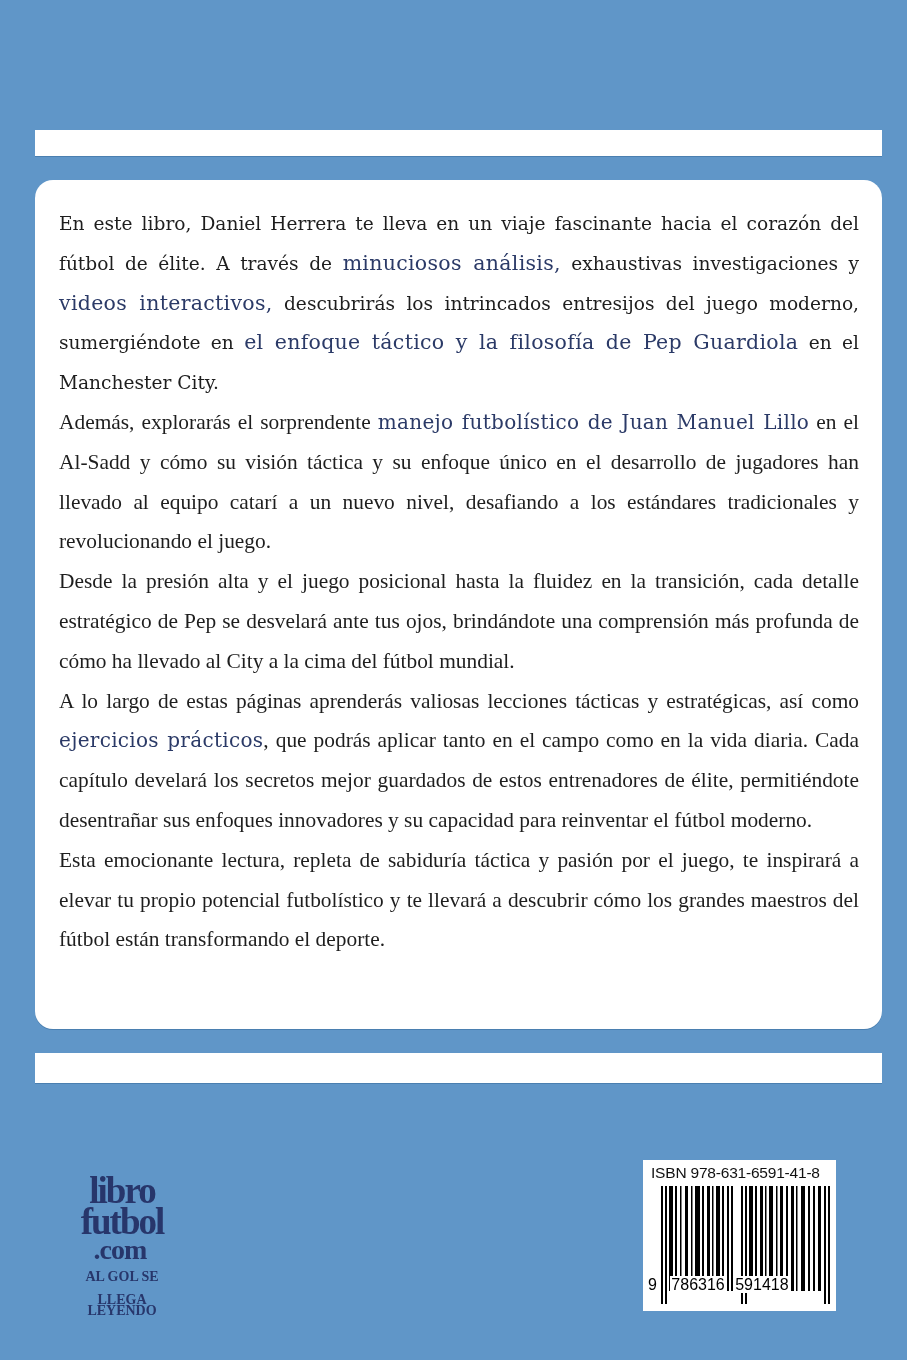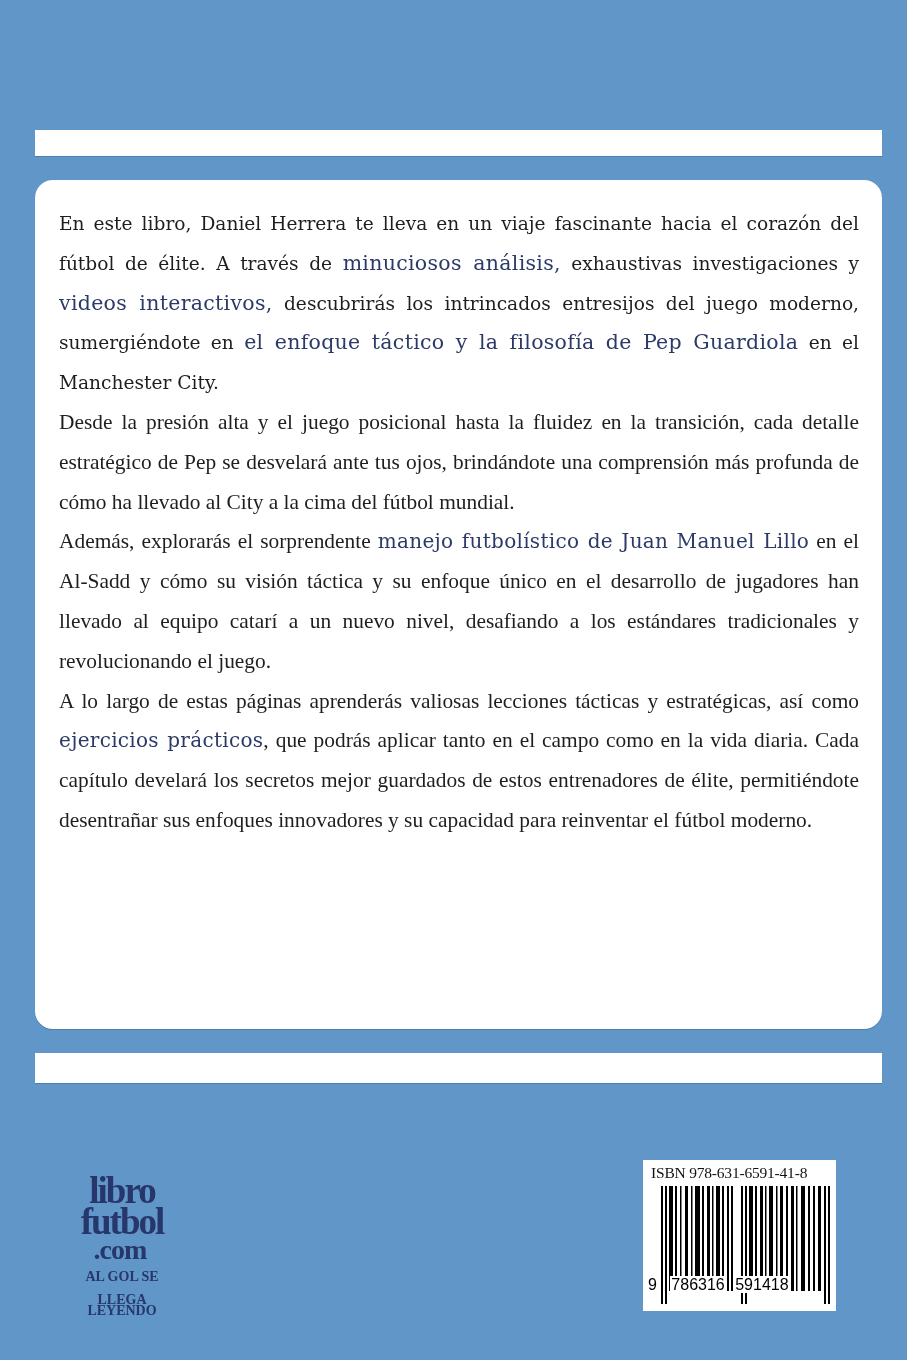--- a/index.html
+++ b/index.html
@@ -11,43 +11,46 @@
   .body{position:absolute;left:24px;top:24px;width:800px;color:#1e1e1e;font-size:18.6px;line-height:39.8px;text-align:justify;}
   .body p{margin:0;}
   .hl{color:#2b3a67;font-size:20.5px;letter-spacing:0.3px;}
   .cond{font-family:"Liberation Serif","DejaVu Serif",serif;font-size:21.4px;}
   .cond .hl{font-family:"DejaVu Serif",serif;font-size:20px;}
   #logo{position:absolute;left:72px;top:1175px;width:100px;text-align:center;color:#27366b;font-family:Liberation Serif, serif;font-weight:bold;}
   .logo-big{font-size:37px;line-height:31px;letter-spacing:-2px;display:block;}
   .logo-com{font-size:28px;line-height:26px;letter-spacing:-1px;display:block;padding-right:4px;}
   .logo-tag{font-size:14px;line-height:11px;margin-top:8px;display:block;}
   #barcode-box{position:absolute;left:643px;top:1160px;width:193px;height:151px;background:#fff;}
-  #isbn-text{position:absolute;left:8px;top:4px;font-family:Liberation Serif, serif;font-size:15.5px;color:#111;letter-spacing:-0.2px;white-space:nowrap;}
+  #isbn-text{position:absolute;left:8px;top:4px;font-family:Liberation Sans, sans-serif;font-size:15.5px;color:#111;letter-spacing:-0.2px;white-space:nowrap;}
   #bars{position:absolute;left:18px;top:26px;width:170px;height:118px;}
   #digits{position:absolute;left:4px;top:116px;font-family:Liberation Sans, sans-serif;font-size:16px;color:#000000;white-space:nowrap;background:transparent;}
   #digits span{background:#fff;padding:0 1px;}
 </style>
 </head>
 <body>
 
 <div id="top-strip" class="strip"></div>
 
 <div id="text-box">
   <div class="body">
     <p>
       <span>En este libro, Daniel Herrera te lleva en un viaje fascinante hacia el corazón del fútbol de élite. A través de </span><span class="hl">minuciosos análisis,</span><span> exhaustivas investigaciones y </span><span class="hl">videos interactivos,</span><span> descubrirás los intrincados entresijos del juego moderno, sumergiéndote en </span><span class="hl">el enfoque táctico y la filosofía de Pep Guardiola</span><span> en el Manchester City.</span>
     </p>
     <p class="cond">
+      <span>Además, explorarás el sorprendente </span><span class="hl">manejo futbolístico de Juan Manuel Lillo</span><span> en el Al-Sadd y cómo su visión táctica y su enfoque único en el desarrollo de jugadores han llevado al equipo catarí a un nuevo nivel, desafiando a los estándares tradicionales y revolucionando el juego.</span>
+    </p>
+    <p class="cond">
       <span>Desde la presión alta y el juego posicional hasta la fluidez en la transición, cada detalle estratégico de Pep se desvelará ante tus ojos, brindándote una comprensión más profunda de cómo ha llevado al City a la cima del fútbol mundial.</span>
     </p>
     <p class="cond">
-      <span>Además, explorarás el sorprendente </span><span class="hl">manejo futbolístico de Juan Manuel Lillo</span><span> en el Al-Sadd y cómo su visión táctica y su enfoque único en el desarrollo de jugadores han llevado al equipo catarí a un nuevo nivel, desafiando a los estándares tradicionales y revolucionando el juego.</span>
+      <span>A lo largo de estas páginas aprenderás valiosas lecciones tácticas y estratégicas, así como </span><span class="hl">ejercicios prácticos</span><span>, que podrás aplicar tanto en el campo como en la vida diaria. Cada capítulo develará los secretos mejor guardados de estos entrenadores de élite, permitiéndote desentrañar sus enfoques innovadores y su capacidad para reinventar el fútbol moderno.</span>
     </p>
     <p class="cond">
-      <span>A lo largo de estas páginas aprenderás valiosas lecciones tácticas y estratégicas, así como </span><span class="hl">ejercicios prácticos</span><span>, que podrás aplicar tanto en el campo como en la vida diaria. Cada capítulo develará los secretos mejor guardados de estos entrenadores de élite, permitiéndote desentrañar sus enfoques innovadores y su capacidad para reinventar el fútbol moderno.</span>
+      <span>Esta emocionante lectura, repleta de sabiduría táctica y pasión por el juego, te inspirará a elevar tu propio potencial futbolístico y te llevará a descubrir cómo los grandes maestros del fútbol están transformando el deporte.</span>
     </p>
   </div>
 </div>
 
 <div id="bottom-strip" class="strip"></div>
 
 <div id="logo">
   <span class="logo-big">libro</span>
   <span class="logo-big">futbol</span>
   <span class="logo-com">.com</span>

